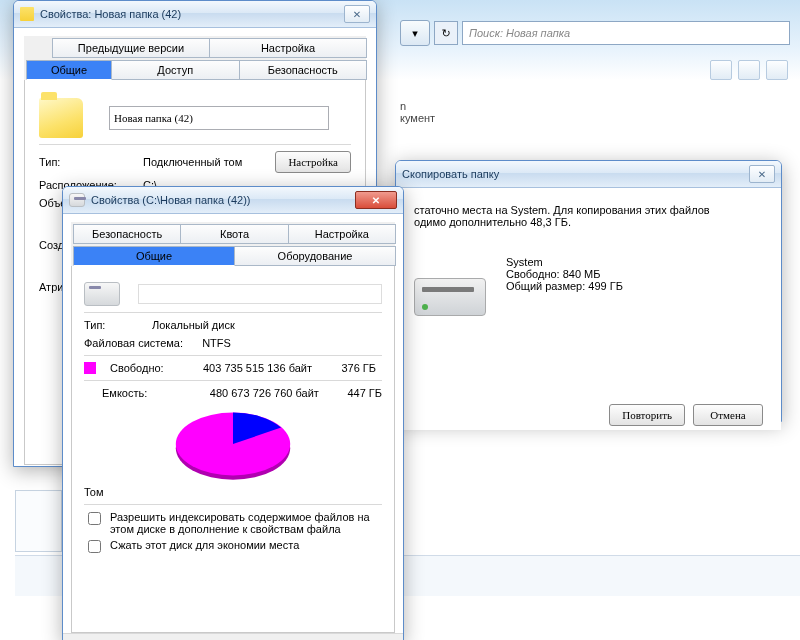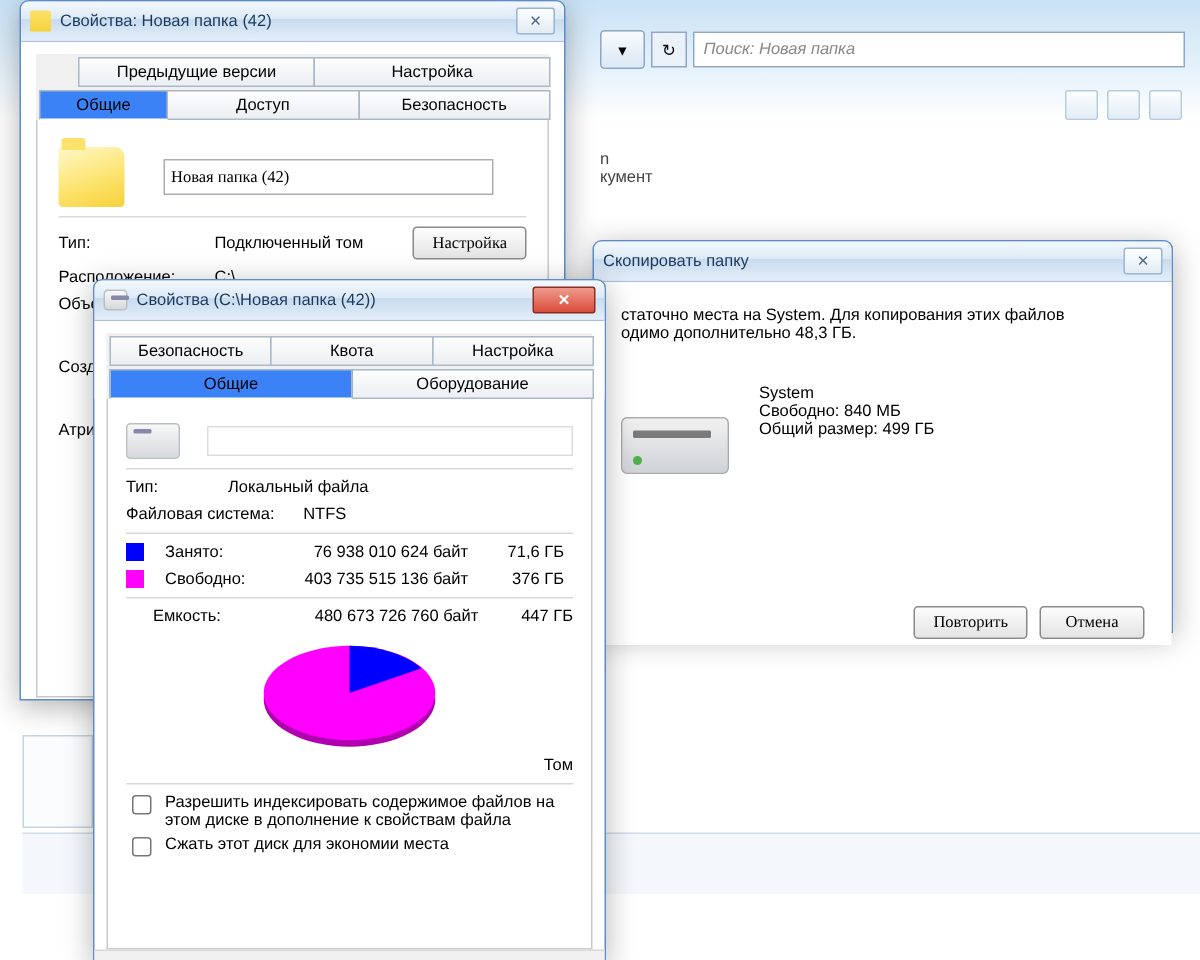--- a/index.html
+++ b/index.html
@@ -173,30 +173,24 @@
       </div>
     </div>
     <div class="body-pad" style="border:1px solid #c9c9c9;margin:0 8px;border-top:none;height:346px;padding:10px 12px">
       <div class="row">
         <span class="drive-icon"></span>
         <span style="flex:1;height:18px;border:1px solid #ddd;margin-left:10px"></span>
       </div>
       <hr class="sep">
       <div class="row">
           <span class="lbl" style="width:60px">Тип:</span>
-          <span>Локальный файла</span>
+          <span>Локальный диск</span>
         </div>
       <div class="row"><span>Файловая система:</span>&nbsp;<span>NTFS</span></div>
       <hr class="sep">
-      <div class="row">
-        <span class="color-sq" style="background:#0000ff"></span>
-        <span style="width:64px">Занято:</span>
-        <span style="width:130px;text-align:right">76 938 010 624 байт</span>
-        <span style="width:56px;text-align:right">71,6 ГБ</span>
-      </div>
       <div class="row">
         <span class="color-sq" style="background:#ff00ff"></span>
         <span style="width:64px">Свободно:</span>
         <span style="width:130px;text-align:right">403 735 515 136 байт</span>
         <span style="width:56px;text-align:right">376 ГБ</span>
       </div>
       <hr class="sep">
       <div class="row">
         <span style="width:82px;padding-left:18px">Емкость:</span>
         <span style="width:130px;text-align:right">480 673 726 760 байт</span>
@@ -204,21 +198,21 @@
       </div>
       <div class="pie">
         <svg viewBox="0 0 100 100">
           <g transform="translate(50 50) scale(1 0.55)">
             <ellipse cx="0" cy="6" rx="44" ry="44" fill="#b000b0"></ellipse>
             <circle r="44" fill="#ff00ff"></circle>
             <path d="M0 0 L0 -44 A44 44 0 0 1 37 -23 Z" fill="#0000ff"></path>
           </g>
         </svg>
       </div>
-      <div style="text-align:right">Том</div>
+      <div style="text-align:left">Том</div>
       <hr class="sep">
       <label class="chk">
           <input type="checkbox" style="">
           <span>Разрешить индексировать содержимое файлов на этом диске в дополнение к свойствам файла</span>
         </label>
       <label class="chk">
           <input type="checkbox" style="">
           <span>Сжать этот диск для экономии места</span>
         </label>
     </div>

